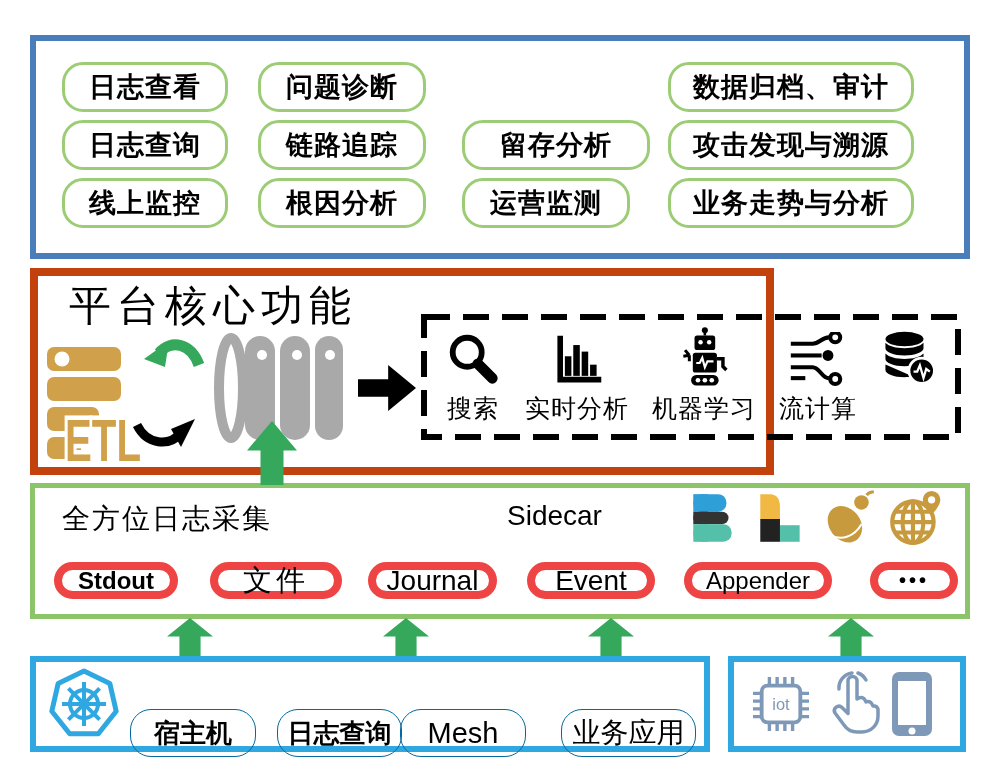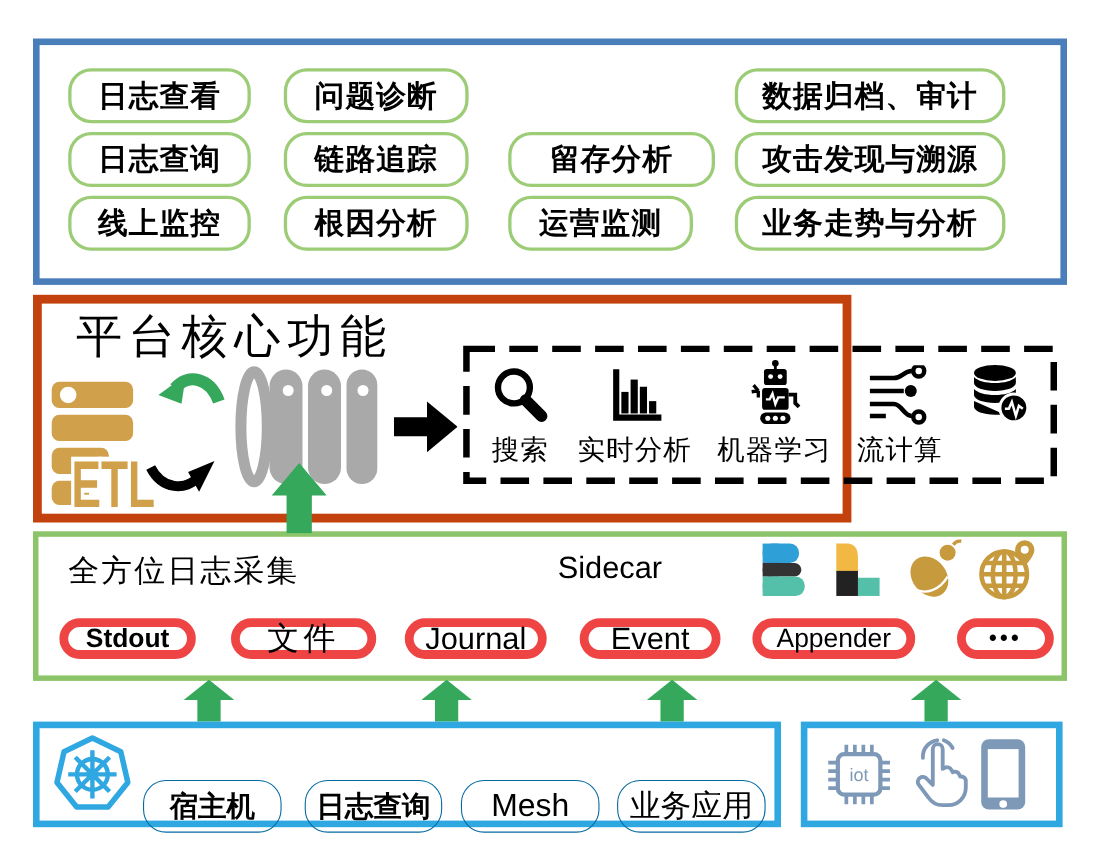--- a/index.html
+++ b/index.html
@@ -217,21 +217,21 @@
 
 <div class="sec sec-infra">
   <svg class="icn" style="position:absolute;left:12px;top:6px" width="72" height="72" viewBox="0 0 72 72">
     <polygon points="36,3 61.8,15.4 68.2,43.3 50.3,65.7 21.7,65.7 3.8,43.3 10.2,15.4" fill="none" stroke="#2fa8e1" stroke-width="5" stroke-linejoin="round"></polygon>
     <circle cx="36" cy="36" r="14" fill="none" stroke="#2fa8e1" stroke-width="4"></circle>
     <path d="M36,14 V58 M14,36 H58 M20.4,20.4 L51.6,51.6 M51.6,20.4 L20.4,51.6" stroke="#2fa8e1" stroke-width="4"></path>
     <circle cx="36" cy="36" r="5.5" fill="#2fa8e1"></circle>
   </svg>
   <div class="bx infra-box" style="left:94px;top:12px;width:126px">宿主机</div>
   <div class="bx infra-box" style="left:241px;top:12px;width:125px">日志查询</div>
-  <div class="bx infra-box" style="left:383px;top:12px;width:126px;font-size:29px;font-weight:400">Mesh</div>
+  <div class="bx infra-box" style="left:364px;top:12px;width:126px;font-size:29px;font-weight:400">Mesh</div>
   <div class="bx infra-box serif" style="left:525px;top:12px;width:135px;font-size:28px">业务应用</div>
 </div>
 
 <div class="sec sec-devices">
   <svg class="icn" style="position:absolute;left:18px;top:12px" width="58" height="60" viewBox="0 0 60 62">
     <rect x="10" y="12" width="40" height="38" rx="6" fill="none" stroke="#7e99b8" stroke-width="4"></rect>
     <path d="M18,11 V3 M26,11 V3 M34,11 V3 M42,11 V3 M18,59 V51 M26,59 V51 M34,59 V51 M42,59 V51
              M9,20 H1 M9,28 H1 M9,36 H1 M9,44 H1 M59,20 H51 M59,28 H51 M59,36 H51 M59,44 H51" stroke="#7e99b8" stroke-width="3.5"></path>
     <text x="30" y="37" text-anchor="middle" font-size="17" fill="#7e99b8" font-family="Liberation Sans, sans-serif">iot</text>
   </svg>

